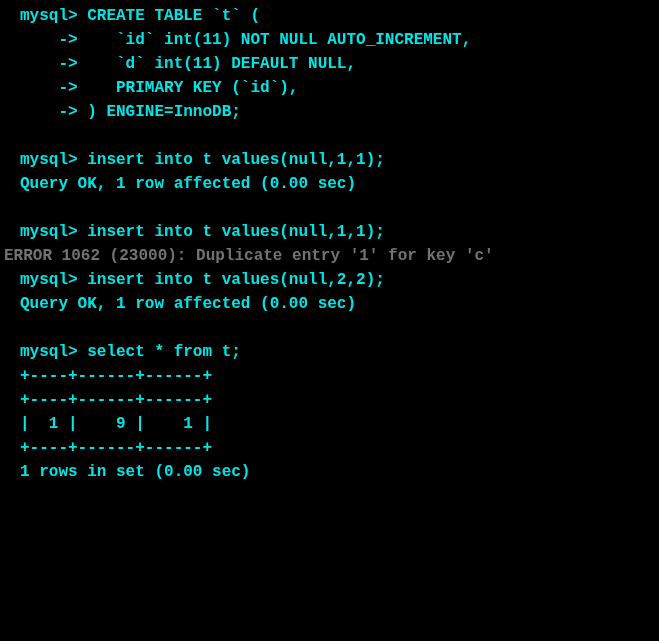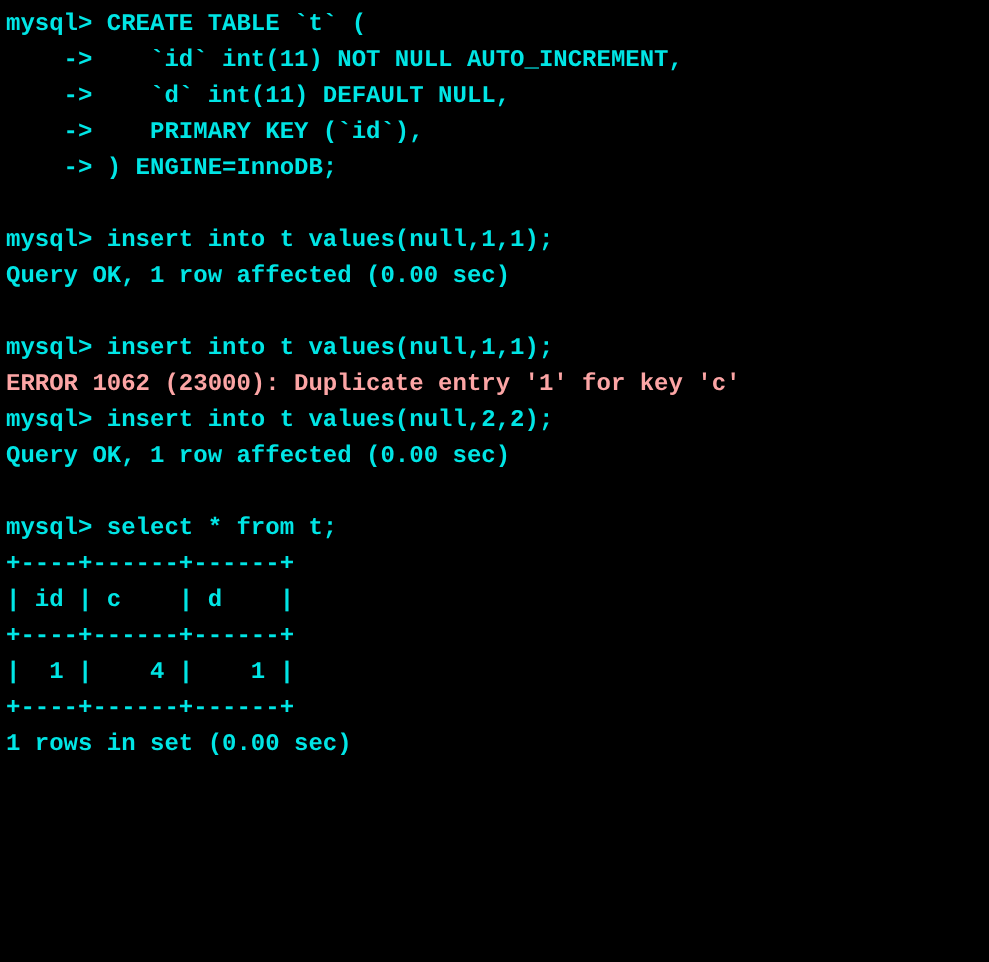--- a/index.html
+++ b/index.html
@@ -14,23 +14,24 @@
       line-height: 1.5;
       padding: 4px 4px;
       width: 659px;
       height: 641px;
       overflow: hidden;
     }
     .line {
       white-space: pre;
       color: #00e5e5;
       font-weight: bold;
+      margin-left: 16px;
     }
     .error {
-      color: #fca5a5;
+      color: #737373;
       font-weight: bold;
     }
     .blank {
       height: 1.5em;
     }
   </style>
 </head>
 <body>
 
 <div>
@@ -43,18 +44,17 @@
   <div class="line">mysql&gt; insert into t values(null,1,1);</div>
   <div class="line">Query OK, 1 row affected (0.00 sec)</div>
   <div class="blank"></div>
   <div class="line">mysql&gt; insert into t values(null,1,1);</div>
   <div class="error">ERROR 1062 (23000): Duplicate entry '1' for key 'c'</div>
   <div class="line">mysql&gt; insert into t values(null,2,2);</div>
   <div class="line">Query OK, 1 row affected (0.00 sec)</div>
   <div class="blank"></div>
   <div class="line">mysql&gt; select * from t;</div>
   <div class="line">+----+------+------+</div>
-  <div class="line">| id | c    | d    |</div>
   <div class="line">+----+------+------+</div>
-  <div class="line">|  1 |    4 |    1 |</div>
+  <div class="line">|  1 |    9 |    1 |</div>
   <div class="line">+----+------+------+</div>
   <div class="line">1 rows in set (0.00 sec)</div>
 </div>
 
 </body></html>

